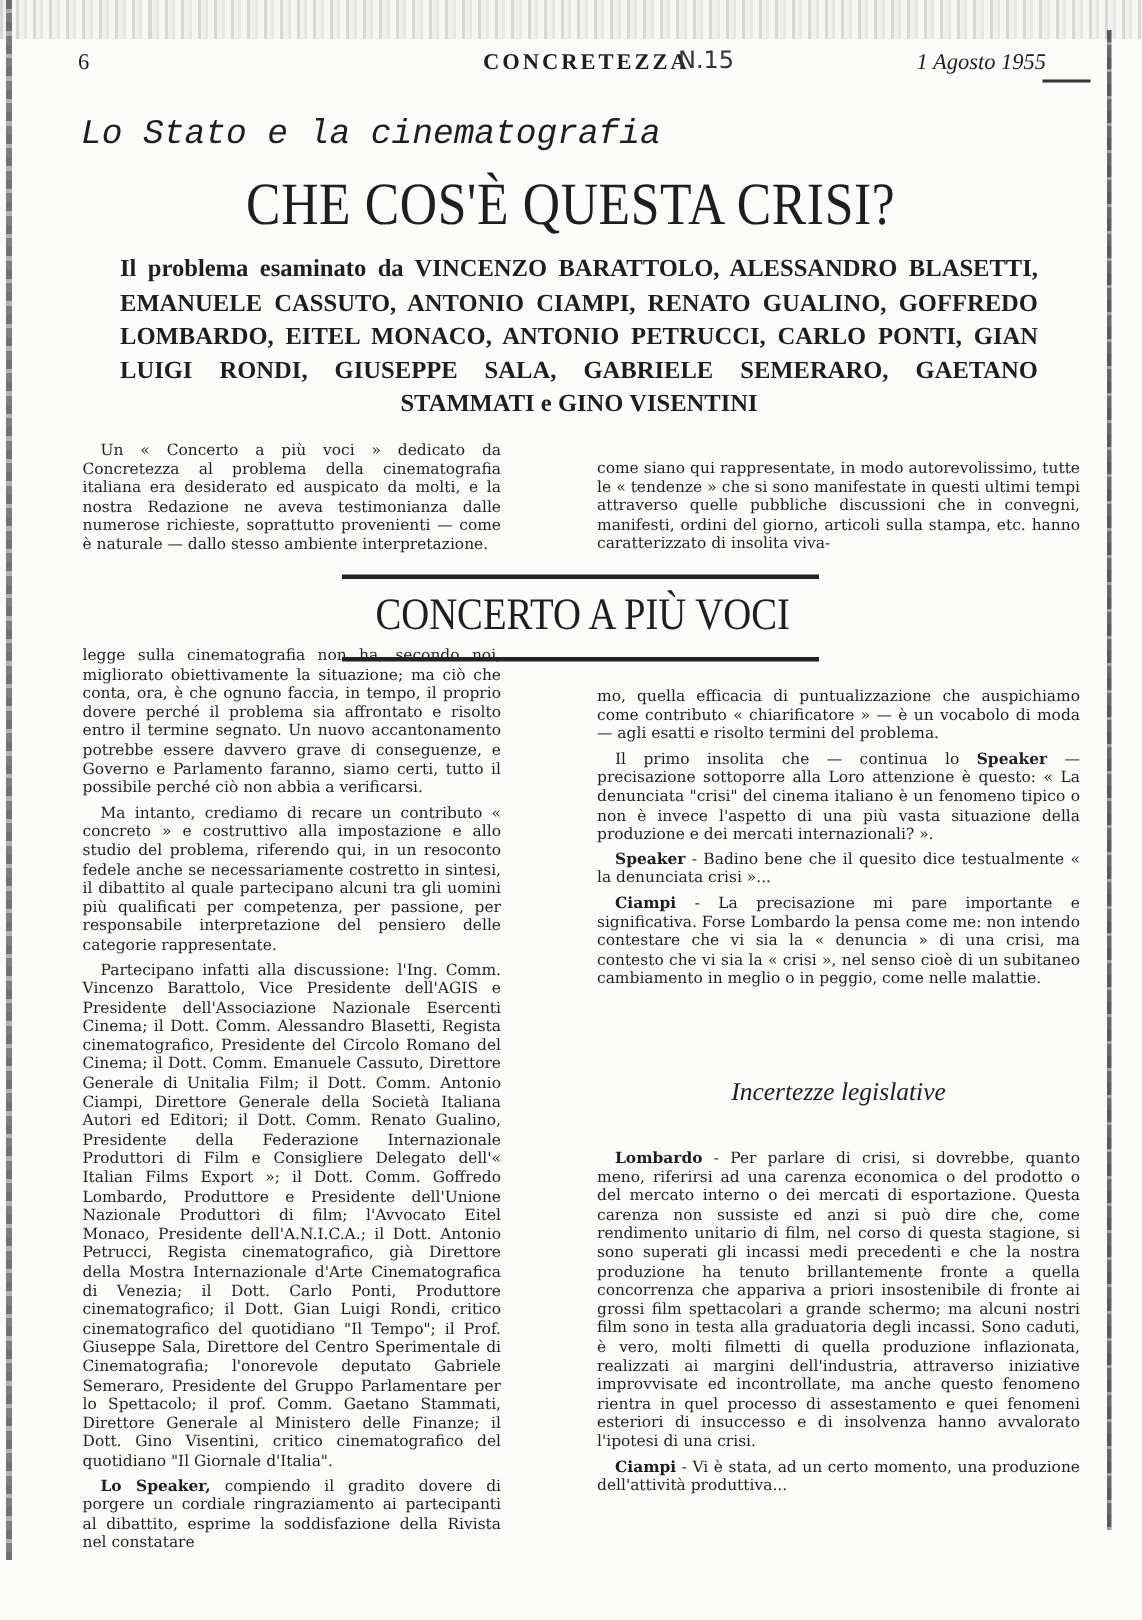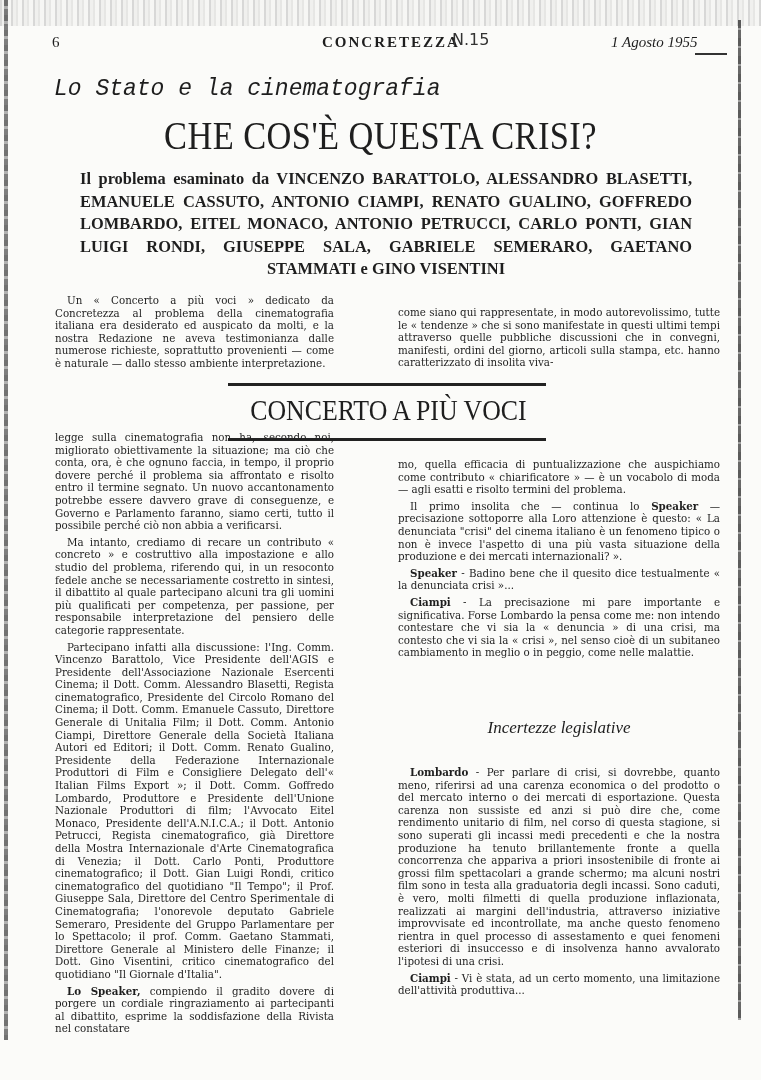--- a/index.html
+++ b/index.html
@@ -91,15 +91,15 @@
     <p class="noind">mo, quella efficacia di puntualizzazione che auspichiamo come contributo « chiarificatore » — è un vocabolo di moda — agli esatti e risolto termini del problema.</p>
     <p><span>Il primo insolita che — continua lo </span><span class="spk">Speaker</span><span> — precisazione sottoporre alla Loro attenzione è questo: « La denunciata "crisi" del cinema italiano è un fenomeno tipico o non è invece l'aspetto di una più vasta situazione della produzione e dei mercati internazionali? ».</span></p>
     <p><span class="spk">Speaker</span><span> - Badino bene che il quesito dice testualmente « la denunciata crisi »...</span></p>
     <p><span class="spk">Ciampi</span><span> - La precisazione mi pare importante e significativa. Forse Lombardo la pensa come me: non intendo contestare che vi sia la « denuncia » di una crisi, ma contesto che vi sia la « crisi », nel senso cioè di un subitaneo cambiamento in meglio o in peggio, come nelle malattie.</span></p>
   </div>
 
   <div class="section-title">Incertezze legislative</div>
 
   <div class="col c2d">
     <p><span class="spk">Lombardo</span><span> - Per parlare di crisi, si dovrebbe, quanto meno, riferirsi ad una carenza economica o del prodotto o del mercato interno o dei mercati di esportazione. Questa carenza non sussiste ed anzi si può dire che, come rendimento unitario di film, nel corso di questa stagione, si sono superati gli incassi medi precedenti e che la nostra produzione ha tenuto brillantemente fronte a quella concorrenza che appariva a priori insostenibile di fronte ai grossi film spettacolari a grande schermo; ma alcuni nostri film sono in testa alla graduatoria degli incassi. Sono caduti, è vero, molti filmetti di quella produzione inflazionata, realizzati ai margini dell'industria, attraverso iniziative improvvisate ed incontrollate, ma anche questo fenomeno rientra in quel processo di assestamento e quei fenomeni esteriori di insuccesso e di insolvenza hanno avvalorato l'ipotesi di una crisi.</span></p>
-    <p><span class="spk">Ciampi</span><span> - Vi è stata, ad un certo momento, una limitazione dell'attività produttiva...</span></p>
+    <p><span class="spk">Ciampi</span><span> - Vi è stata, ad un certo momento, una produzione dell'attività produttiva...</span></p>
   </div>
 </div>
 
 </body></html>

